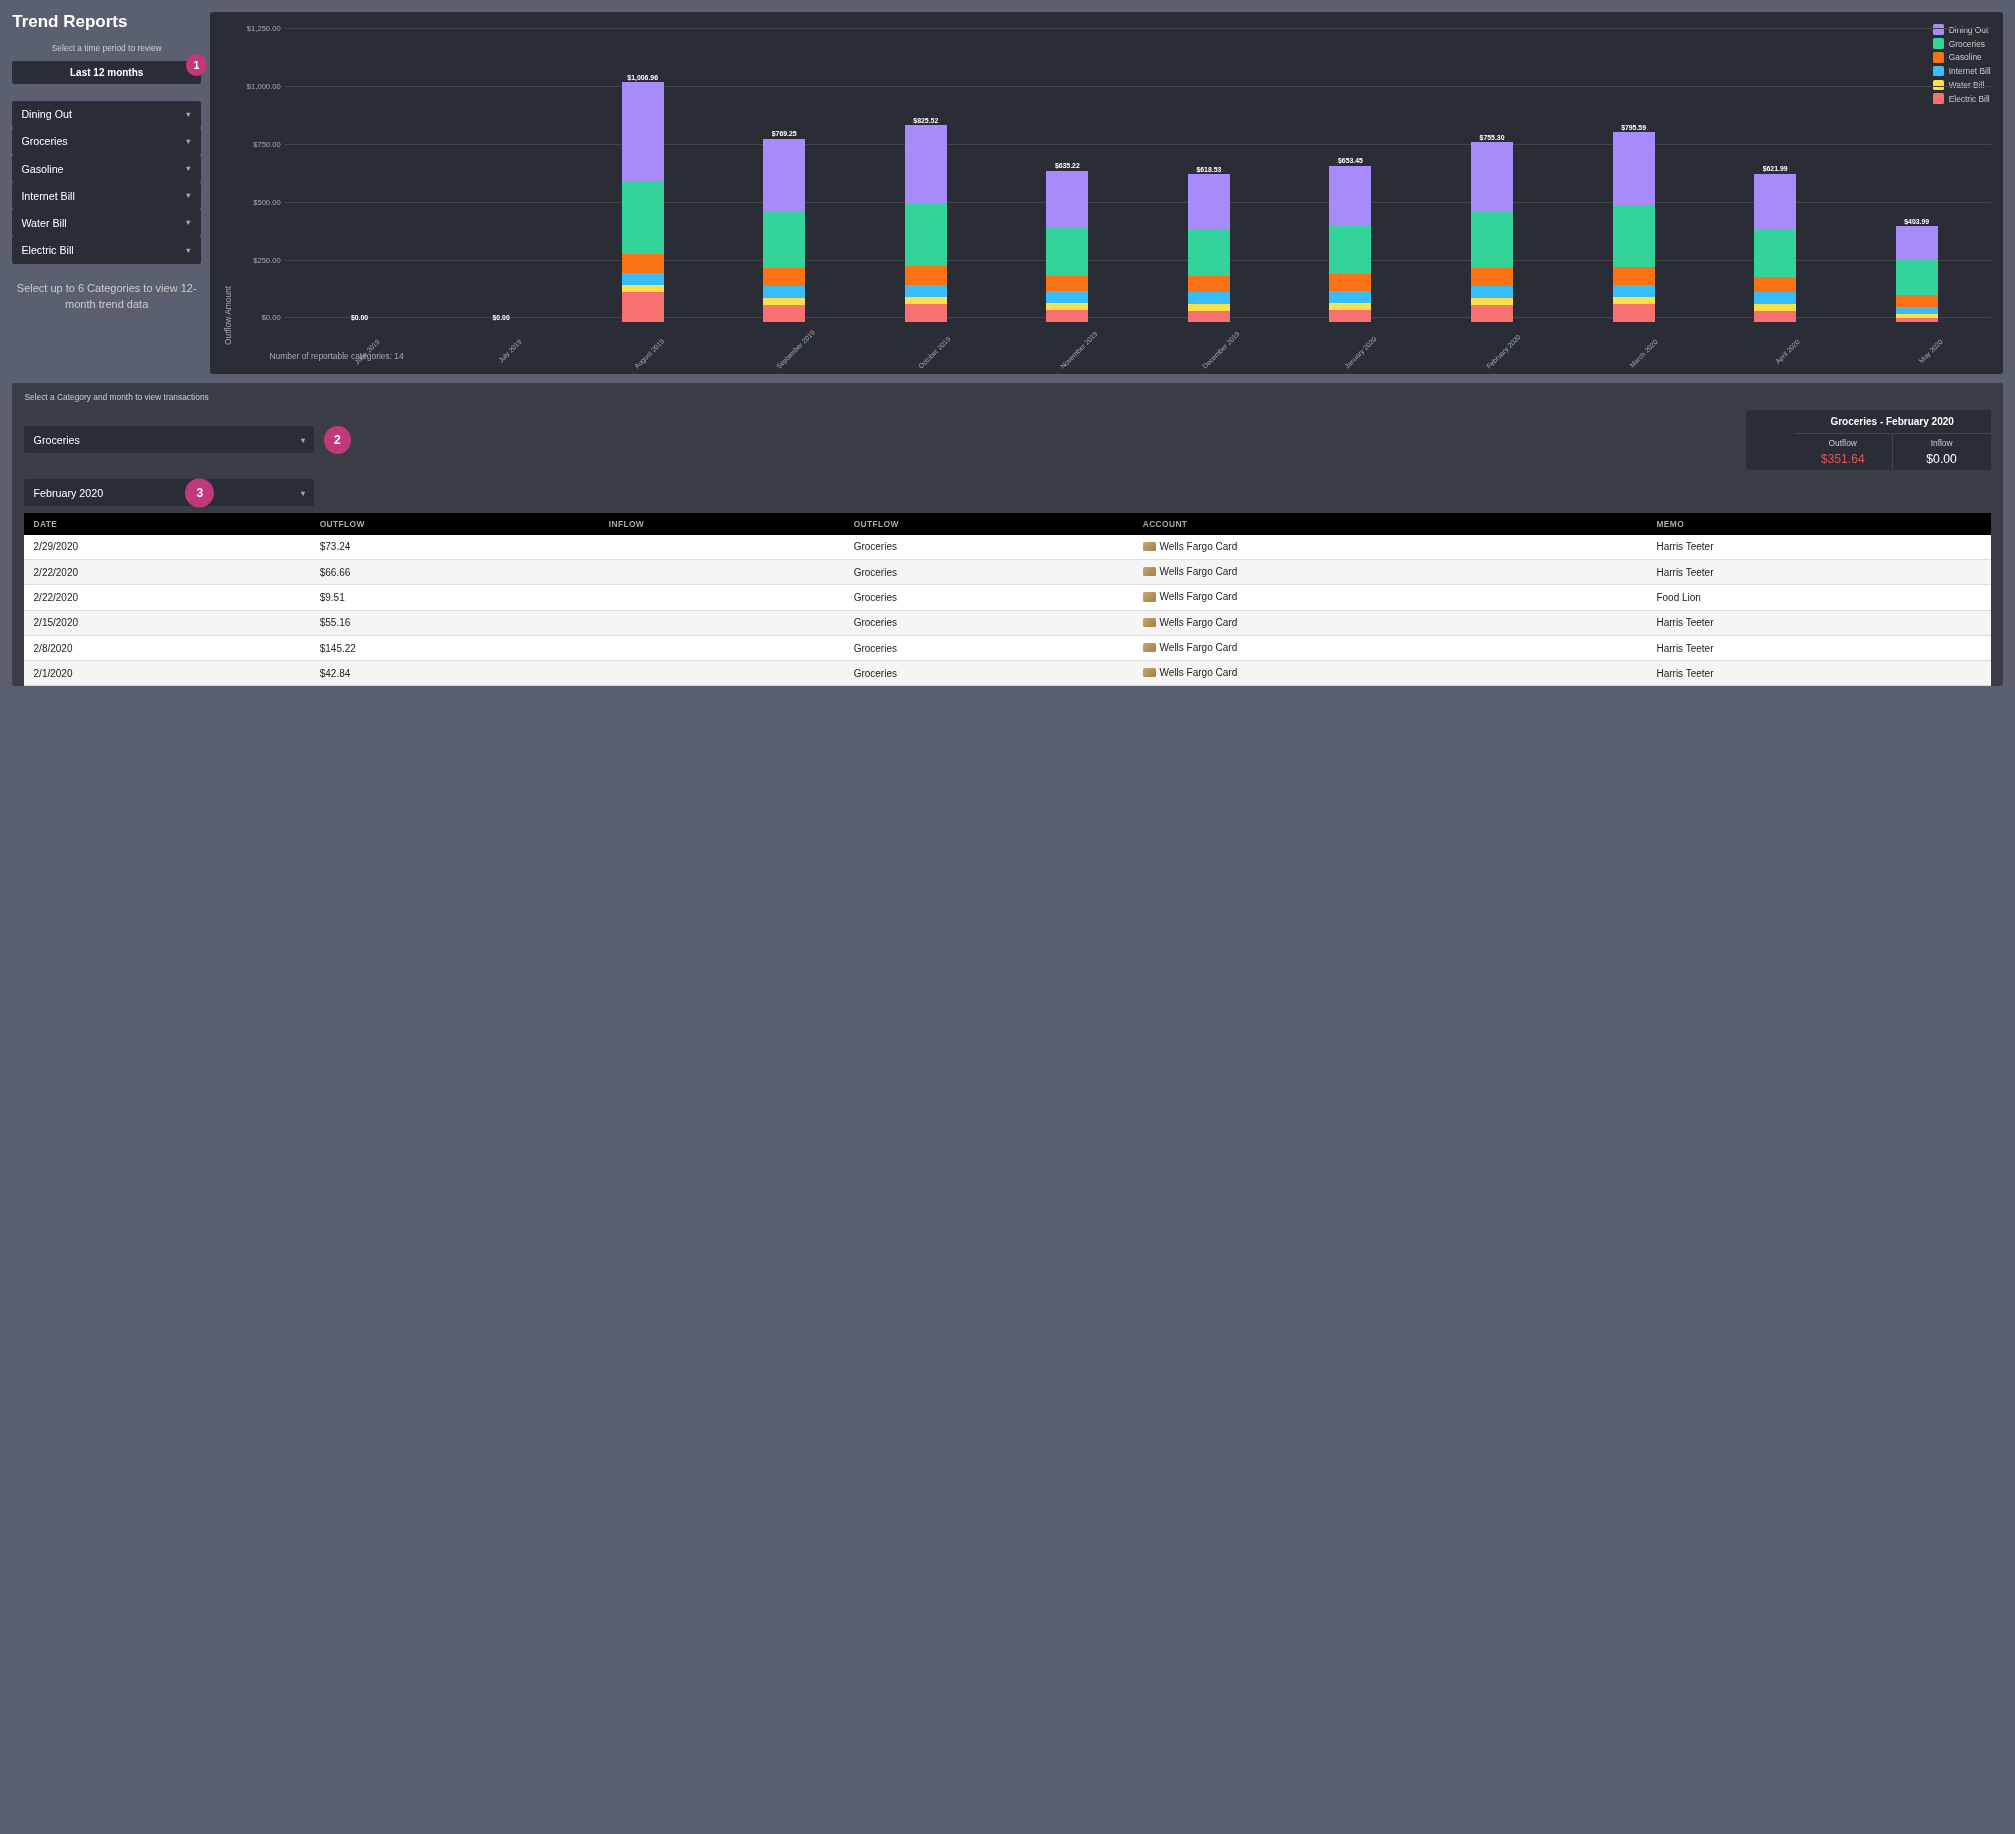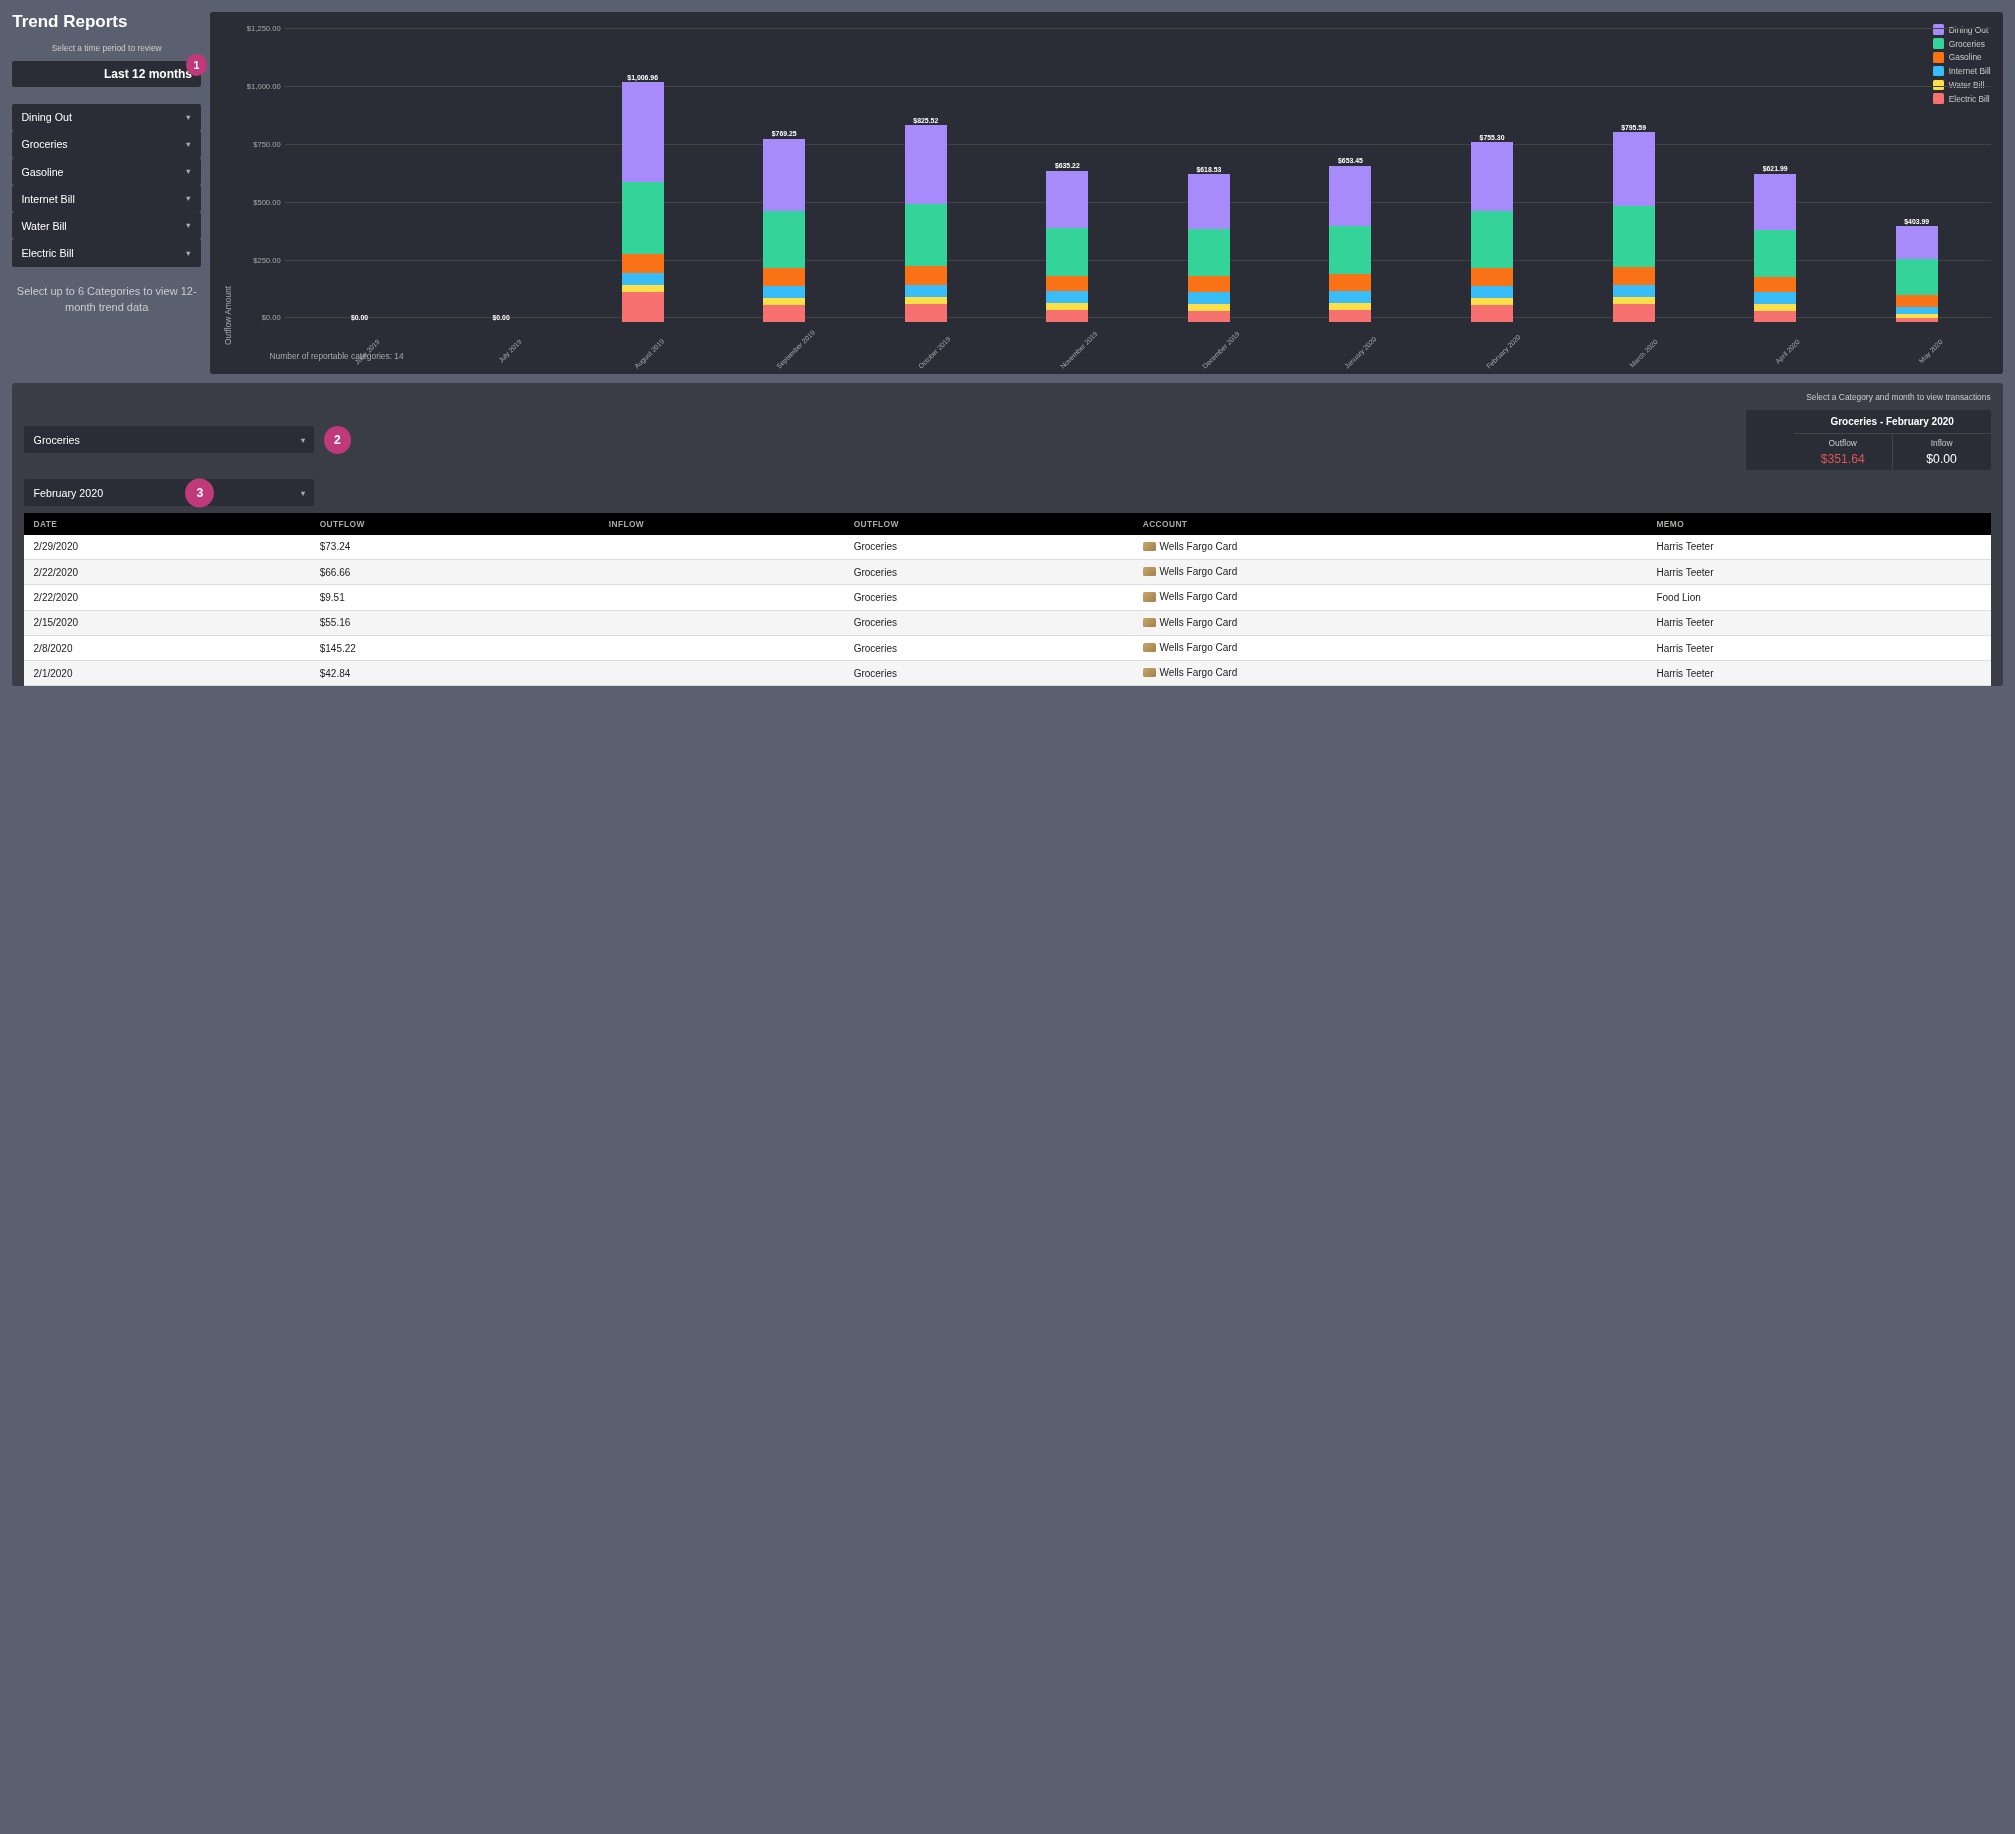--- a/index.html
+++ b/index.html
@@ -44,22 +44,22 @@
       color: #ccc;
       text-align: center;
       margin-bottom: 3.1px;
     }
 
     .time-period-btn {
       background: #2a2d35;
       border: none;
       color: #fff;
       padding: 6.1px 9.2px;
-      text-align: right;
-      font-size: 12px;
+      text-align: center;
+      font-size: 10px;
       font-weight: bold;
       cursor: pointer;
       border-radius: 2.3px;
       width: 100%;
       position: relative;
       margin-bottom: 6.1px;
     }
 
     .step-badge {
       position: absolute;
@@ -260,21 +260,21 @@
     
     .bottom-section {
       background: #3a3d45;
       border-radius: 3.1px;
       padding: 9.2px 12.2px 0;
     }
 
     .bottom-title {
       font-size: 8.4px;
       color: #ccc;
-      text-align: right;
+      text-align: left;
       margin-bottom: 7.6px;
     }
 
     .selectors-row {
       display: flex;
       gap: 9.2px;
       margin-bottom: 9.2px;
       align-items: center;
       position: relative;
     }

